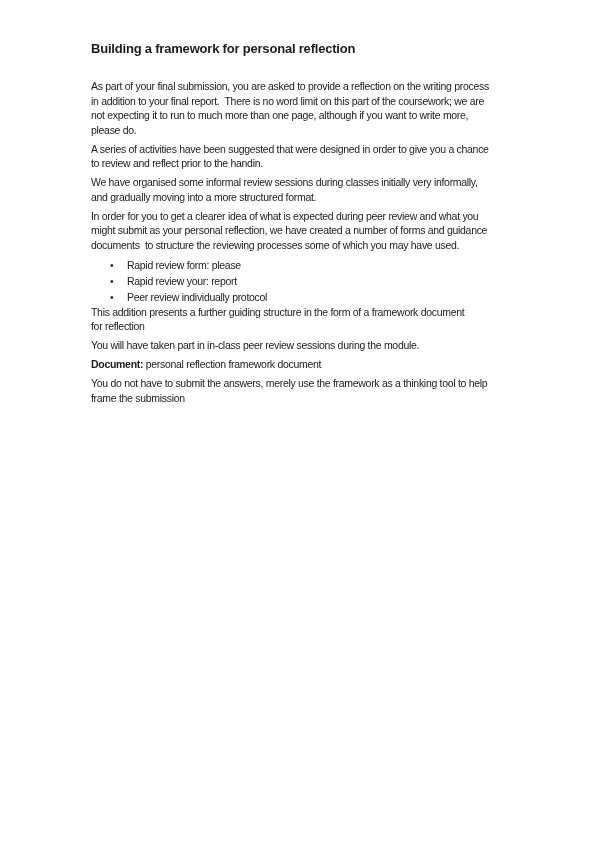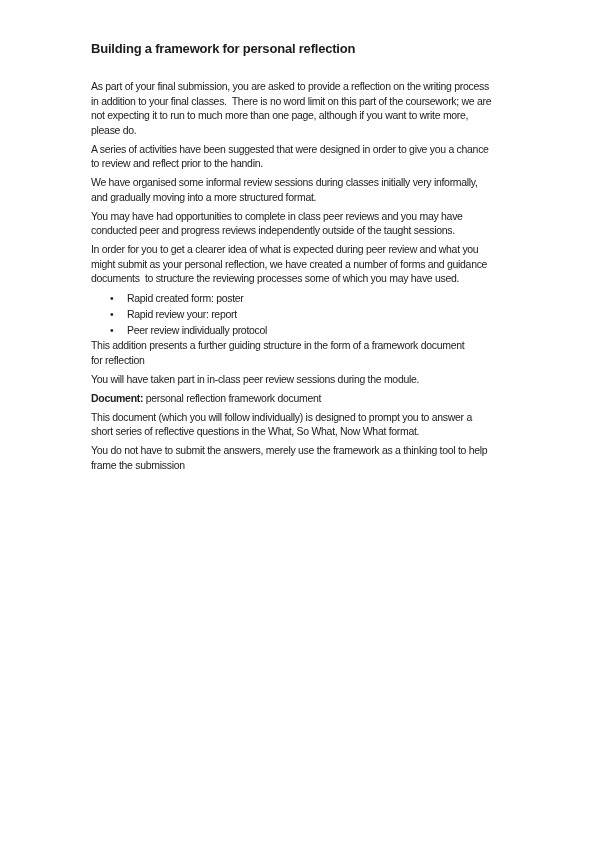--- a/index.html
+++ b/index.html
@@ -58,51 +58,47 @@
   }
 </style>
 </head>
 <body>
 
 <div class="page">
 
   <h1 class="doc-title">Building a framework for personal reflection</h1>
 
   <p class="body-par">As part of your final submission, you are asked to provide a reflection on the writing process
-in addition to your final classes.  There is no word limit on this part of the coursework; we are
+in addition to your final report.  There is no word limit on this part of the coursework; we are
 not expecting it to run to much more than one page, although if you want to write more,
 please do.</p>
 
   <p class="body-par">A series of activities have been suggested that were designed in order to give you a chance
 to review and reflect prior to the handin.</p>
 
   <p class="body-par">We have organised some informal review sessions during classes initially very informally,
 and gradually moving into a more structured format.</p>
 
-  <p class="body-par">You may have had opportunities to complete in class peer reviews and you may have
-conducted peer and progress reviews independently outside of the taught sessions.</p>
 
   <p class="body-par">In order for you to get a clearer idea of what is expected during peer review and what you
 might submit as your personal reflection, we have created a number of forms and guidance
 documents  to structure the reviewing processes some of which you may have used.</p>
 
   <ul class="bullet-list">
-    <li>Rapid created form: poster</li>
+    <li>Rapid review form: please</li>
     <li>Rapid review your: report</li>
     <li>Peer review individually protocol</li>
   </ul>
 
   <p class="body-par">This addition presents a further guiding structure in the form of a framework document
 for reflection</p>
 
 
   <p class="body-par">You will have taken part in in-class peer review sessions during the module.</p>
 
   <p class="body-par"><span class="bold-label">Document:</span><span> personal reflection framework document</span></p>
 
-  <p class="body-par">This document (which you will follow individually) is designed to prompt you to answer a
-short series of reflective questions in the What, So What, Now What format.</p>
 
 
   <p class="body-par">You do not have to submit the answers, merely use the framework as a thinking tool to help
 frame the submission</p>
 
 </div>
 
 </body></html>

